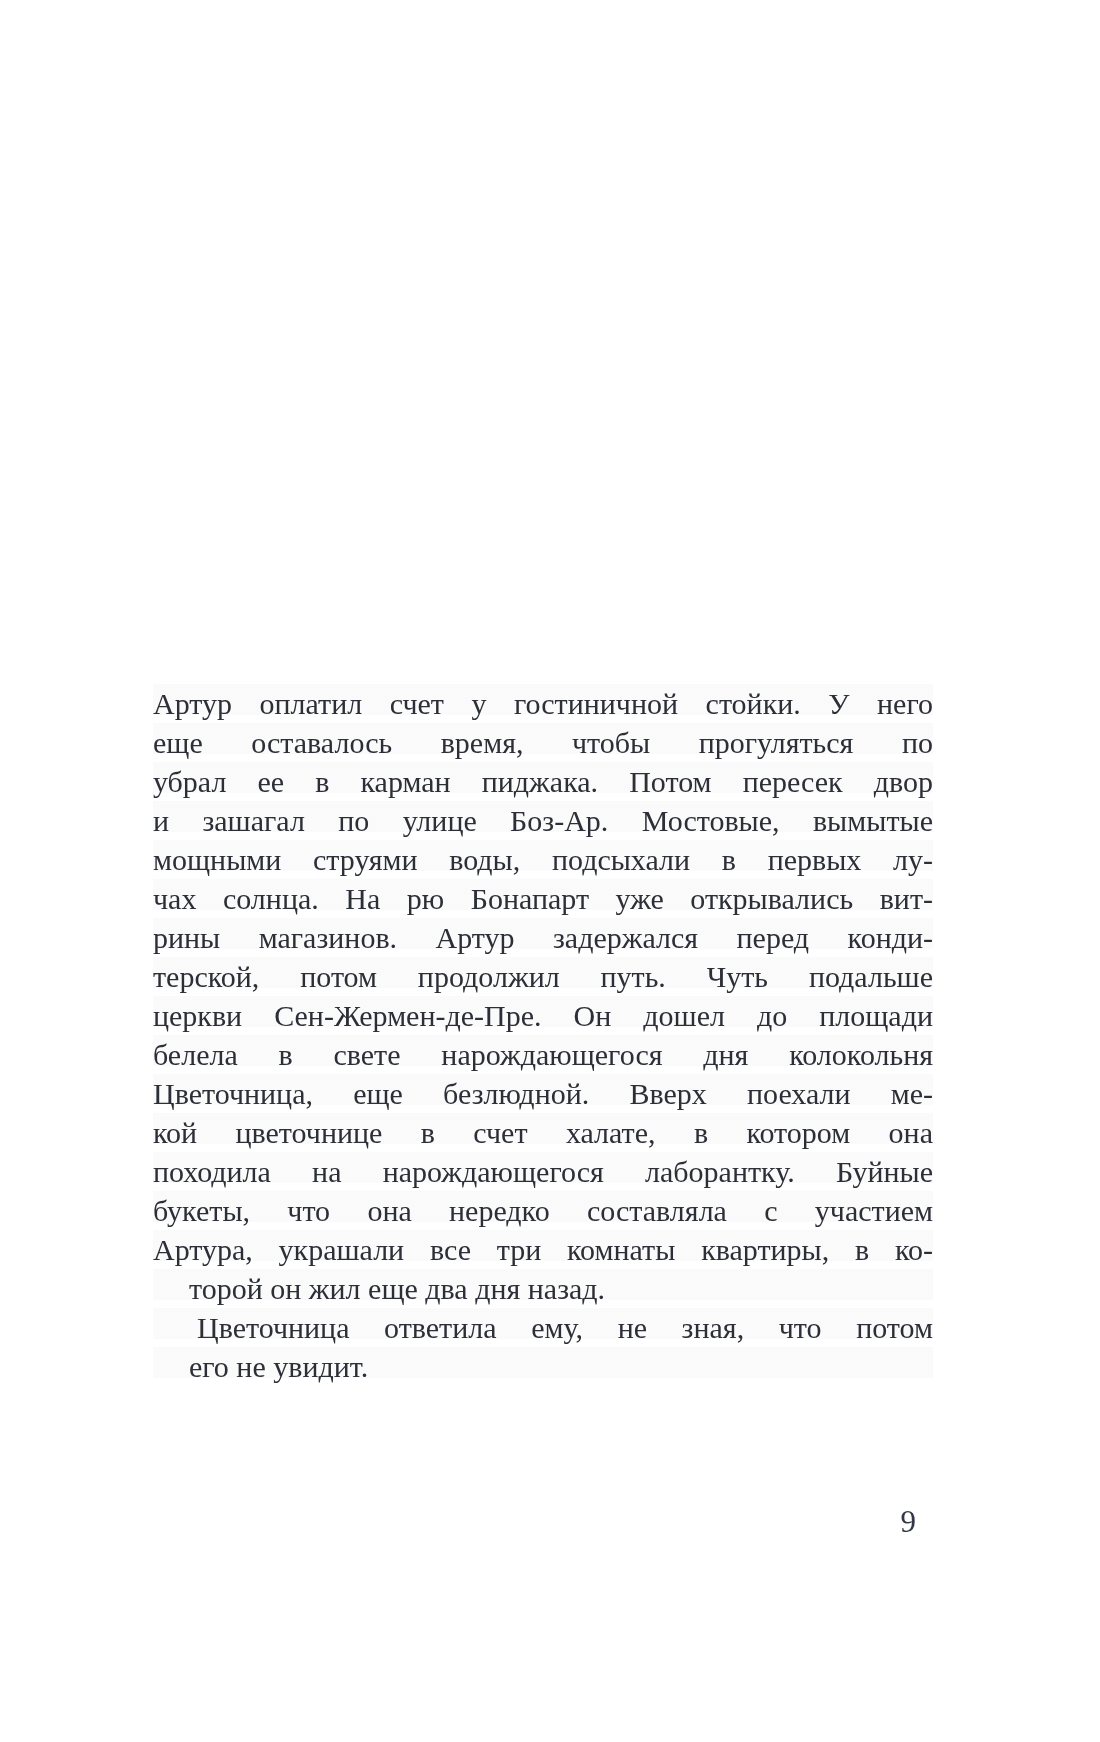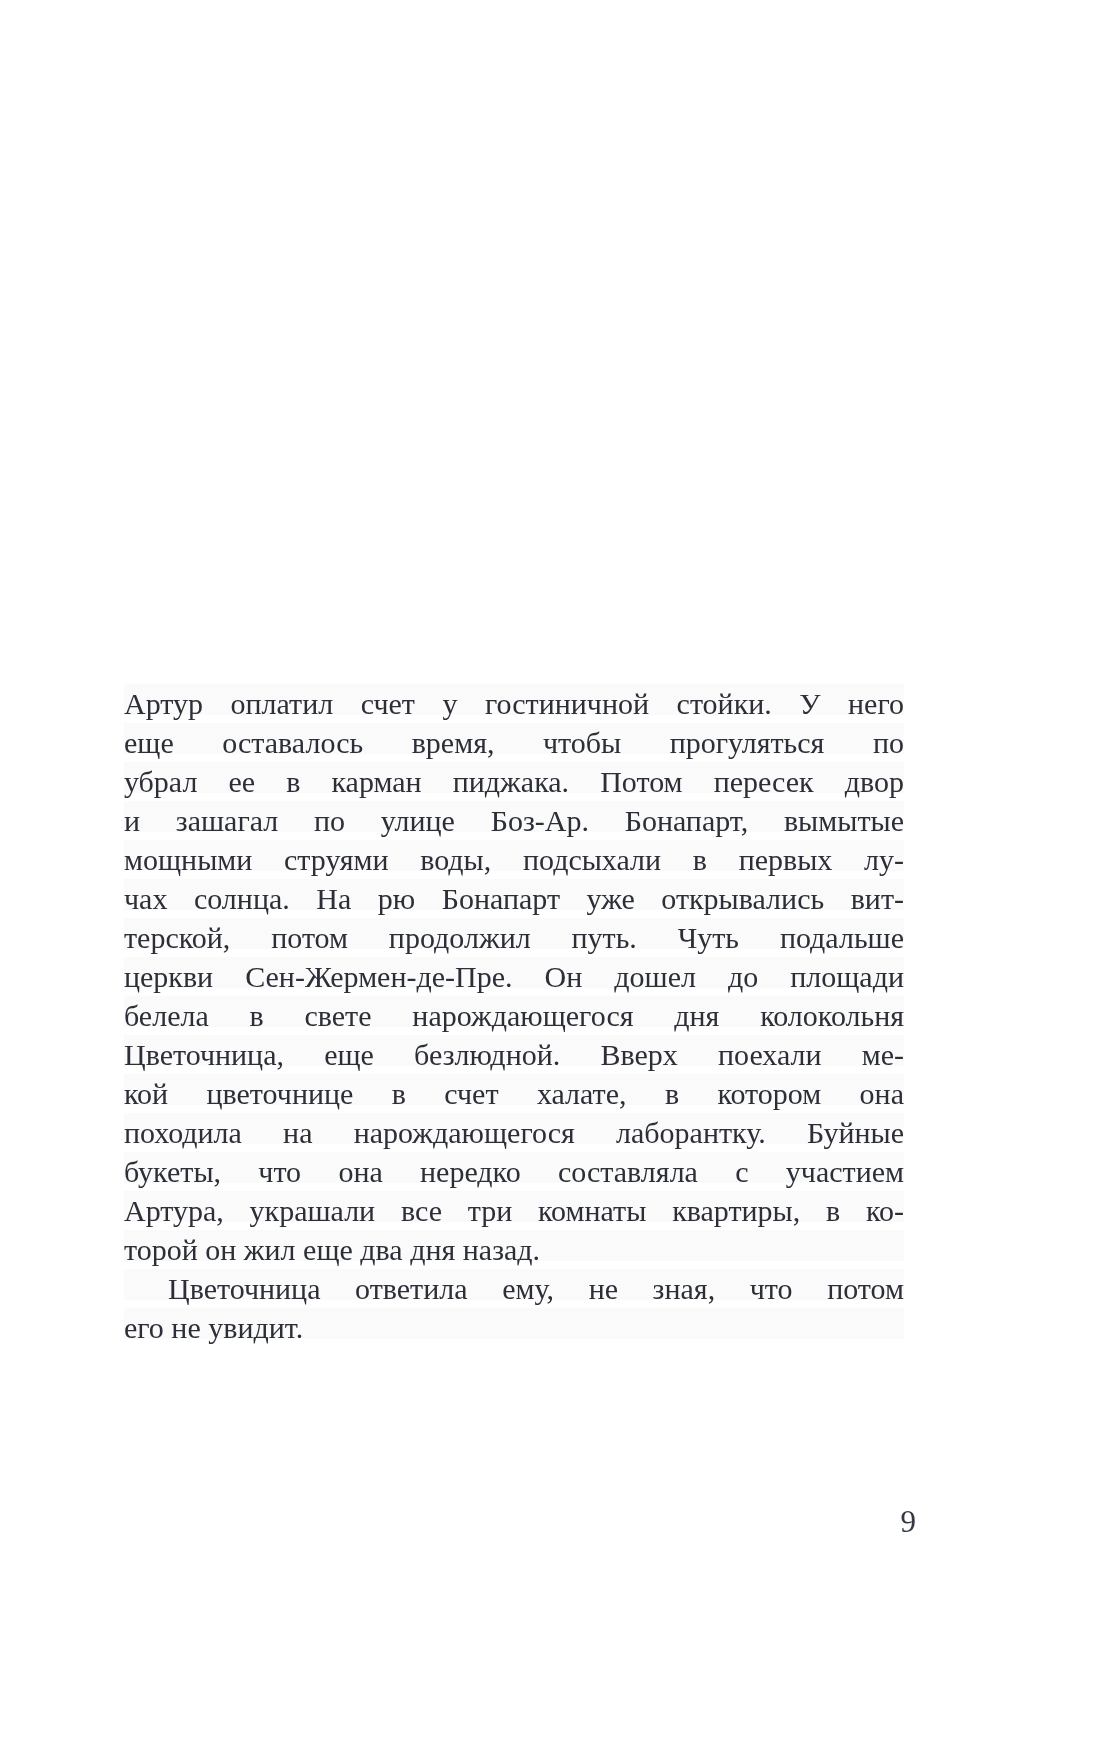--- a/index.html
+++ b/index.html
@@ -12,41 +12,42 @@
     width: 1100px;
     height: 1742px;
     background: #ffffff;
     font-family: "Liberation Serif", "DejaVu Serif", serif;
     color: #2c2f37;
     overflow: hidden;
   }
   
   .text-block {
     position: absolute;
-    left: 124px;
+    left: 153px;
     top: 684px;
     width: 780px;
     font-size: 30px;
     line-height: 39px;
     background: repeating-linear-gradient(
       to bottom,
       rgba(140, 145, 155, 0.045) 0px,
       rgba(140, 145, 155, 0.045) 31px,
       rgba(140, 145, 155, 0.0) 31px,
       rgba(140, 145, 155, 0.0) 39px
     );
   }
   .line {
     text-align: justify;
     text-align-last: justify;
     height: 39px;
     white-space: nowrap;
   }
   .line.para-end {
     text-align-last: left;
+    margin-left: 36px;
   }
   .line.indent {
     text-indent: 44px;
   }
   .page-number {
     position: absolute;
     top: 1506px;
     right: 184px;
     font-size: 31px;
     line-height: 1;
@@ -54,23 +55,24 @@
   }
 </style>
 </head>
 <body>
 
 <div class="page">
   <div class="text-block">
       <div class="line">Артур оплатил счет у гостиничной стойки. У него</div>
       <div class="line">еще оставалось время, чтобы прогуляться по</div>
       <div class="line">убрал ее в карман пиджака. Потом пересек двор</div>
-      <div class="line">и зашагал по улице Боз-Ар. Бонапарт, вымытые</div>
+      <div class="line">и зашагал по улице Боз-Ар. Мостовые, вымытые</div>
       <div class="line">мощными струями воды, подсыхали в первых лу-</div>
       <div class="line">чах солнца. На рю Бонапарт уже открывались вит-</div>
+      <div class="line">рины магазинов. Артур задержался перед конди-</div>
       <div class="line">терской, потом продолжил путь. Чуть подальше</div>
       <div class="line">церкви Сен-Жермен-де-Пре. Он дошел до площади</div>
       <div class="line">белела в свете нарождающегося дня колокольня</div>
       <div class="line">Цветочница, еще безлюдной. Вверх поехали ме-</div>
       <div class="line">кой цветочнице в счет халате, в котором она</div>
       <div class="line">походила на нарождающегося лаборантку. Буйные</div>
       <div class="line">букеты, что она нередко составляла с участием</div>
       <div class="line">Артура, украшали все три комнаты квартиры, в ко-</div>
       <div class="line para-end">торой он жил еще два дня назад.</div>
       <div class="line indent">Цветочница ответила ему, не зная, что потом</div>

